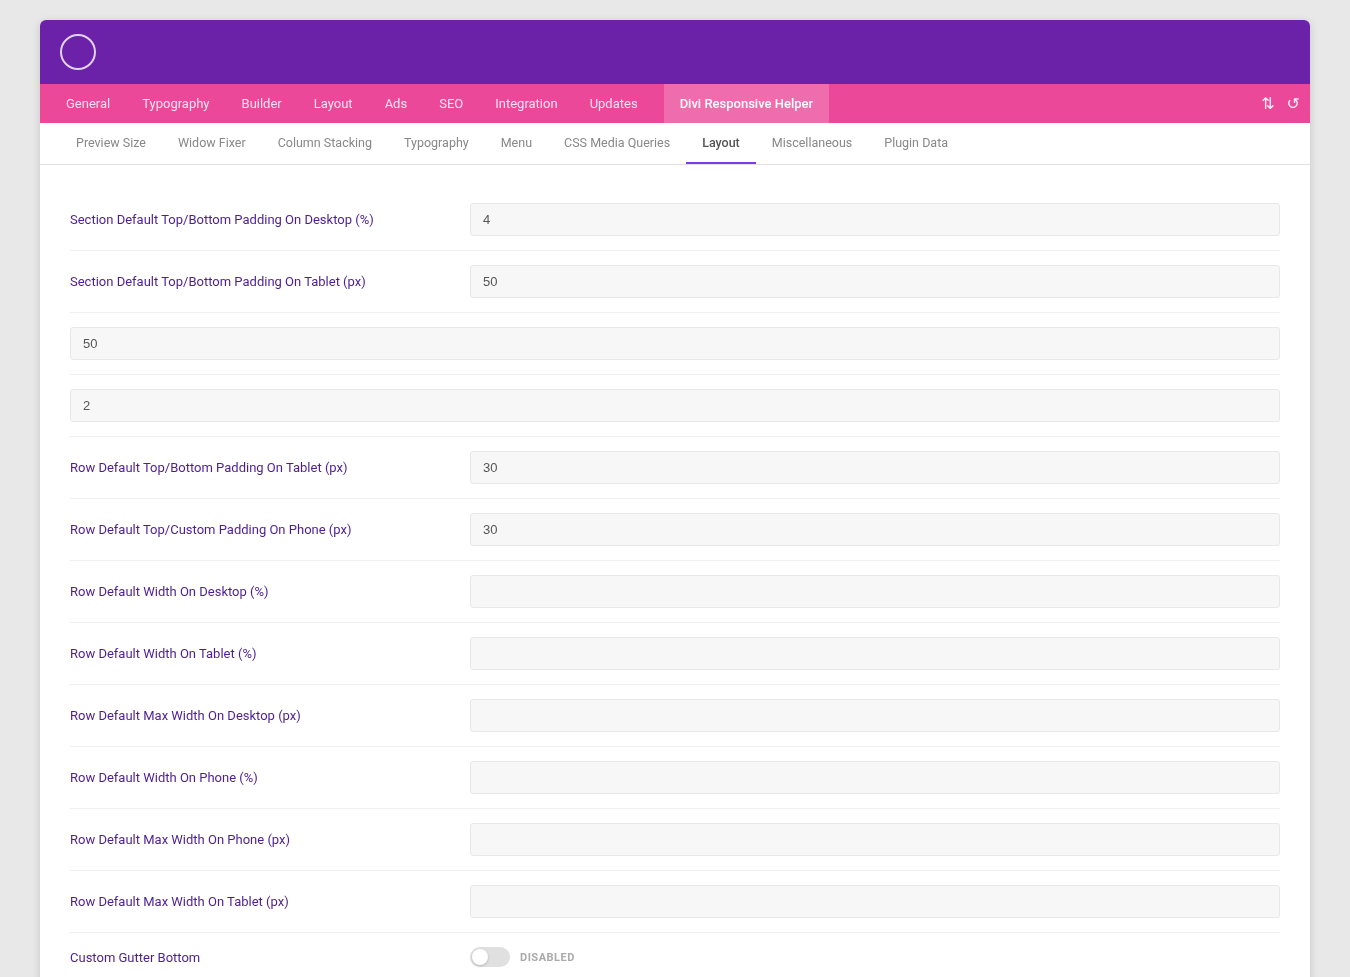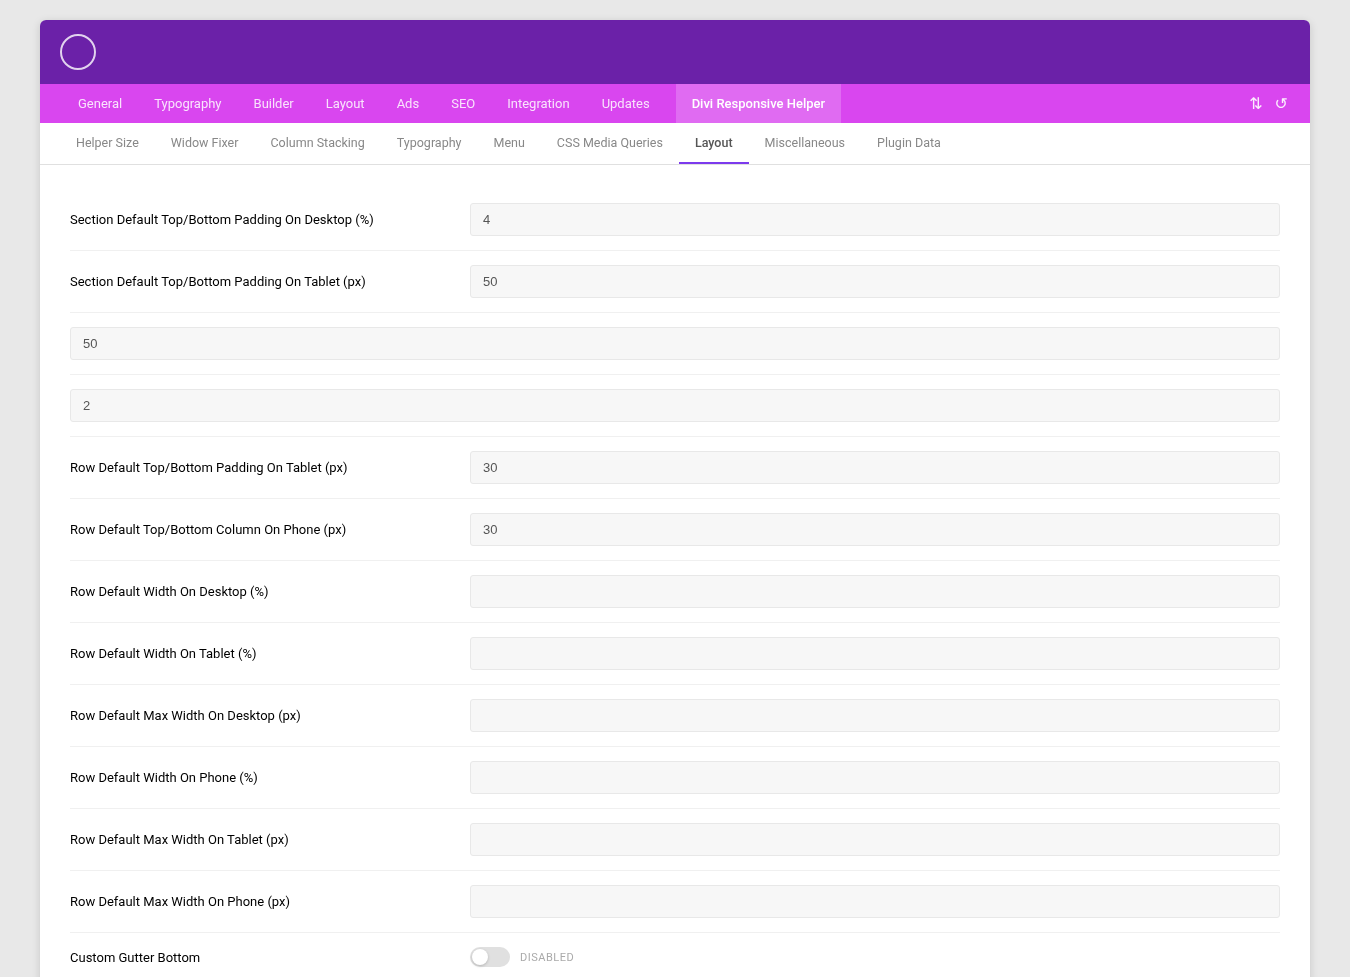--- a/index.html
+++ b/index.html
@@ -40,24 +40,24 @@
       font-size: 15px;
       flex-shrink: 0;
     }
     .app-title {
       color: #fff;
       font-size: 18px;
       font-weight: 600;
     }
     
     .primary-nav {
-      background: #d946ef;
-      display: flex;
-      align-items: center;
-      padding: 0 22px;
+      background: #ec4899;
+      display: flex;
+      align-items: center;
+      padding: 0 10px;
     }
     .primary-nav-items {
       display: flex;
       flex: 1;
     }
     .nav-item {
       color: rgba(255,255,255,0.85);
       padding: 12px 16px;
       font-size: 13px;
       cursor: pointer;
@@ -114,21 +114,21 @@
       align-items: center;
       padding: 14px 0;
       border-bottom: 1px solid #f0f0f0;
     }
     .settings-row:last-child {
       border-bottom: none;
     }
     .setting-label {
       flex: 0 0 400px;
       font-size: 13px;
-      color: #000000;
+      color: #4c1d95;
       font-weight: 400;
     }
     .setting-input-wrap {
       flex: 1;
     }
     .setting-input {
       width: 100%;
       padding: 8px 12px;
       background: #f7f7f7;
       border: 1px solid #e8e8e8;
@@ -158,21 +158,21 @@
       width: 16px;
       height: 16px;
       background: #fff;
       border-radius: 50%;
       top: 2px;
       left: 2px;
       box-shadow: 0 1px 3px rgba(0,0,0,0.2);
     }
     .disabled-label {
       font-size: 11px;
-      font-weight: 400;
+      font-weight: 700;
       color: #aaa;
       letter-spacing: 0.5px;
       text-transform: uppercase;
     }
   </style>
 </head>
 <body>
 
 <div class="app-container">
 
@@ -197,21 +197,21 @@
         <div class="nav-item active">Divi Responsive Helper</div>
       </div>
     <div class="nav-actions">
       <button class="nav-action-btn">⇅</button>
       <button class="nav-action-btn">↺</button>
     </div>
   </div>
 
   <div class="secondary-nav">
 
-  <div class="sub-tab">Helper Size</div>
+  <div class="sub-tab">Preview Size</div>
       <div class="sub-tab">Widow Fixer</div>
       <div class="sub-tab">Column Stacking</div>
       <div class="sub-tab">Typography</div>
       <div class="sub-tab">Menu</div>
       <div class="sub-tab">CSS Media Queries</div>
       <div class="sub-tab active">Layout</div>
       <div class="sub-tab">Miscellaneous</div>
       <div class="sub-tab">Plugin Data</div>
     </div>
 
@@ -229,45 +229,45 @@
         <div class="setting-input-wrap"><input type="text" class="setting-input" value="50" style=""></div>
       </div>
       <div class="settings-row">
         <div class="setting-input-wrap"><input type="text" class="setting-input" value="2" style=""></div>
       </div>
       <div class="settings-row">
         <div class="setting-label">Row Default Top/Bottom Padding On Tablet (px)</div>
         <div class="setting-input-wrap"><input type="text" class="setting-input" value="30" style=""></div>
       </div>
       <div class="settings-row">
-        <div class="setting-label">Row Default Top/Bottom Column On Phone (px)</div>
+        <div class="setting-label">Row Default Top/Custom Padding On Phone (px)</div>
         <div class="setting-input-wrap"><input type="text" class="setting-input" value="30" style=""></div>
       </div>
       <div class="settings-row">
         <div class="setting-label">Row Default Width On Desktop (%)</div>
         <div class="setting-input-wrap"><input type="text" class="setting-input" style=""></div>
       </div>
       <div class="settings-row">
         <div class="setting-label">Row Default Width On Tablet (%)</div>
         <div class="setting-input-wrap"><input type="text" class="setting-input" style=""></div>
       </div>
       <div class="settings-row">
         <div class="setting-label">Row Default Max Width On Desktop (px)</div>
         <div class="setting-input-wrap"><input type="text" class="setting-input" style=""></div>
       </div>
       <div class="settings-row">
         <div class="setting-label">Row Default Width On Phone (%)</div>
         <div class="setting-input-wrap"><input type="text" class="setting-input" style=""></div>
       </div>
       <div class="settings-row">
+        <div class="setting-label">Row Default Max Width On Phone (px)</div>
+        <div class="setting-input-wrap"><input type="text" class="setting-input" style=""></div>
+      </div>
+      <div class="settings-row">
         <div class="setting-label">Row Default Max Width On Tablet (px)</div>
-        <div class="setting-input-wrap"><input type="text" class="setting-input" style=""></div>
-      </div>
-      <div class="settings-row">
-        <div class="setting-label">Row Default Max Width On Phone (px)</div>
         <div class="setting-input-wrap"><input type="text" class="setting-input" style=""></div>
       </div>
       <div class="settings-row">
         <div class="setting-label">Custom Gutter Bottom</div>
         <div class="setting-input-wrap toggle-input-wrap">
           <div class="toggle-slider"></div>
           <span class="disabled-label">DISABLED</span>
         </div>
       </div>
     </div>

